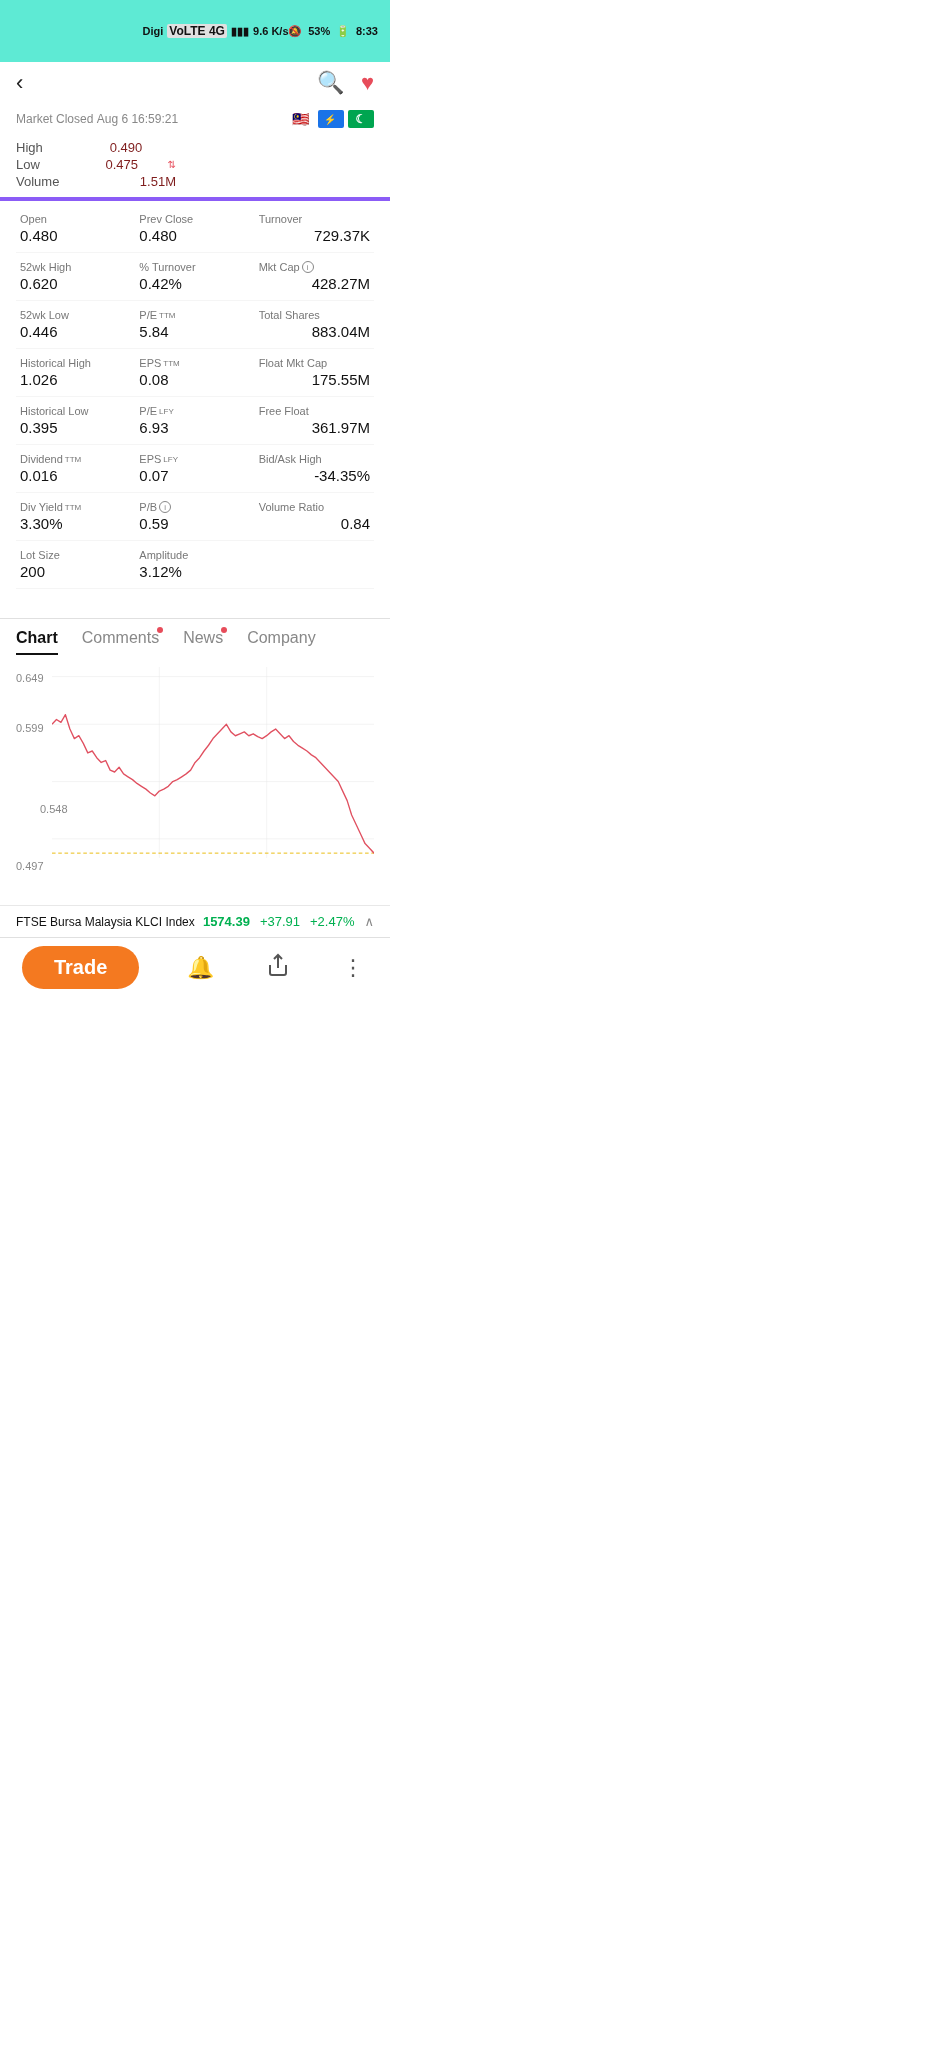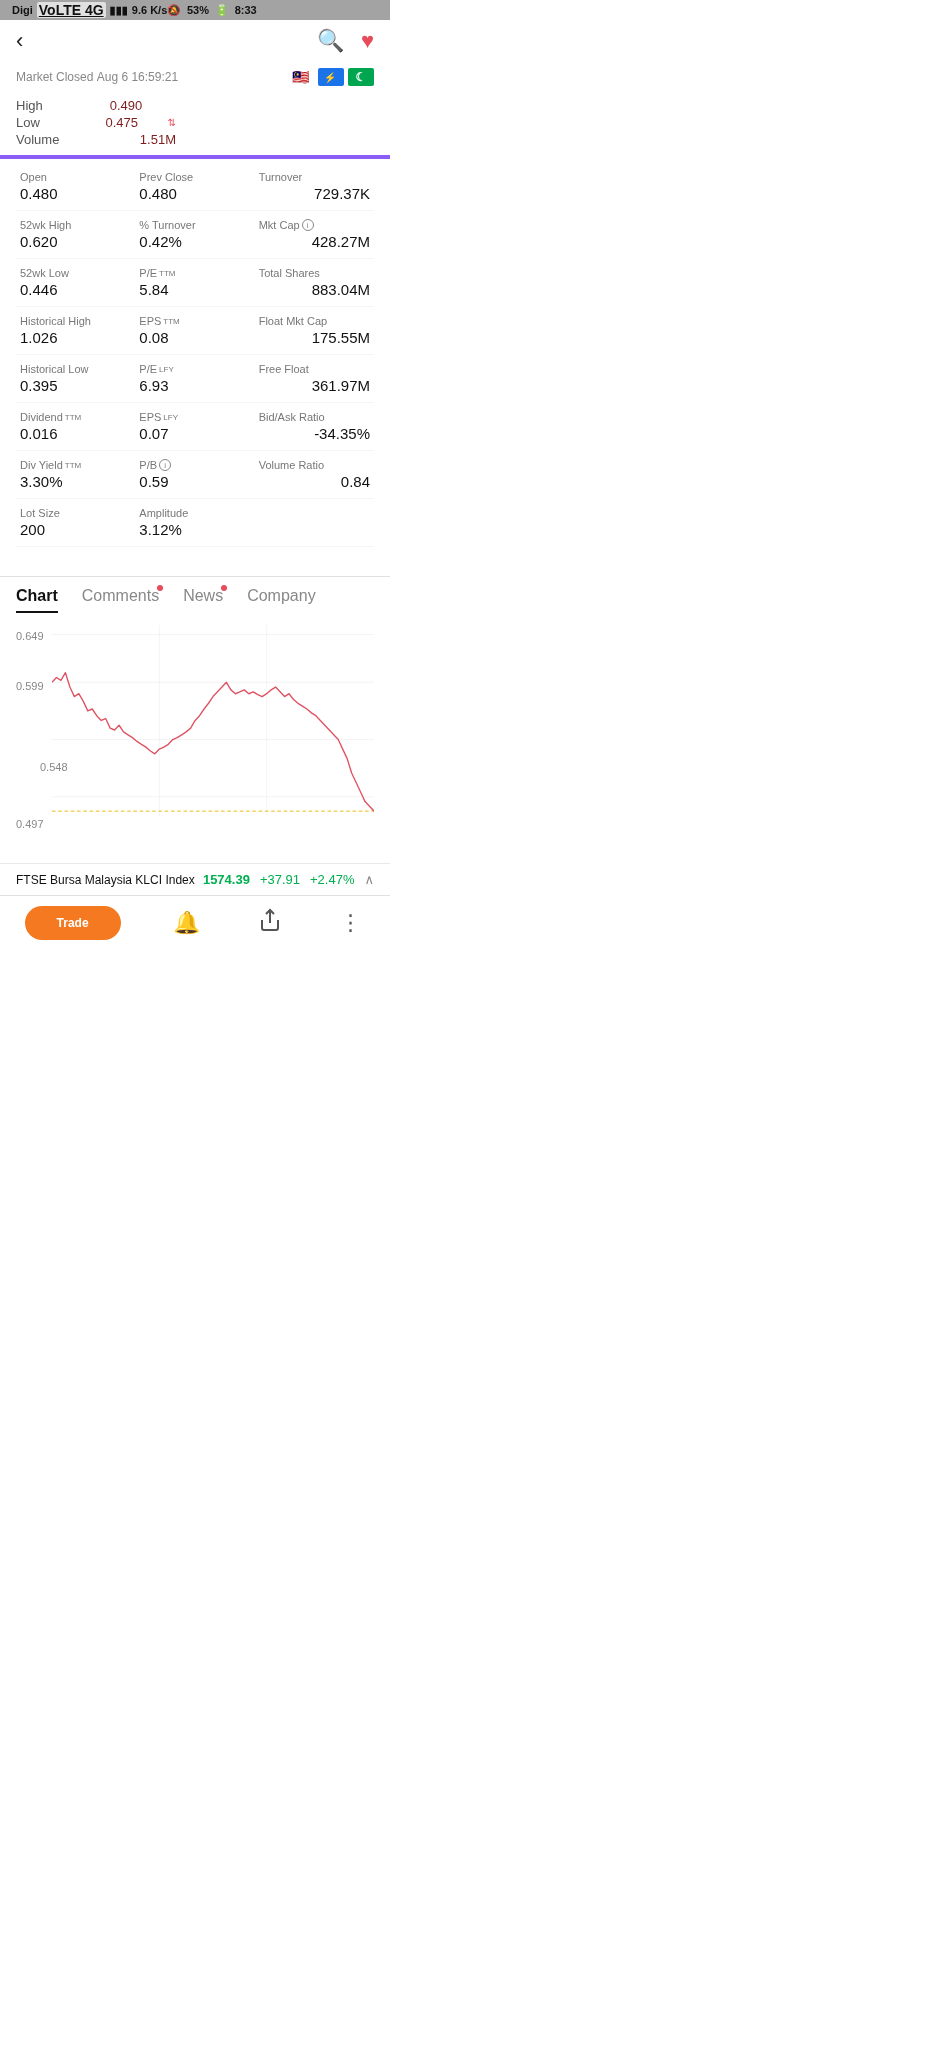--- a/index.html
+++ b/index.html
@@ -9,25 +9,25 @@
       background: #fff;
       width: 390px;
       min-height: 1064px;
       overflow-x: hidden;
       font-size: 14px;
       color: #111;
     }
 
     
     .status-bar {
-      background: #a3a3a3;
-      display: flex;
-      justify-content: flex-start;
-      align-items: center;
-      padding: 2px 12px;
+      background: #5eead4;
+      display: flex;
+      justify-content: flex-end;
+      align-items: center;
+      padding: 24px 12px;
       font-size: 11px;
       font-weight: 600;
     }
     .status-left { display: flex; align-items: center; gap: 4px; }
     .status-right { display: flex; align-items: center; gap: 6px; }
 
     
     .header-nav {
       display: flex;
       justify-content: space-between;
@@ -212,38 +212,38 @@
       display: flex;
       align-items: center;
       justify-content: space-around;
     }
     .trade-btn {
       background: #f47920;
       color: white;
       border: none;
       border-radius: 24px;
       padding: 10px 32px;
-      font-size: 12px;
+      font-size: 20px;
       font-weight: 600;
       cursor: pointer;
     }
     .bottom-icon {
       font-size: 22px;
       color: #555;
       cursor: pointer;
       padding: 4px;
     }
   </style>
 </head>
 <body>
 
 <div class="status-bar">
   <div class="status-left">
     <span>Digi</span>
-    <span style="font-size:14px;background:#e0e0e0;border-radius:2px;padding:0 2px;text-decoration:underline;">VoLTE 4G</span>
+    <span style="font-size:12px;background:#e0e0e0;border-radius:2px;padding:0 2px;">VoLTE 4G</span>
     <span>▮▮▮</span>
     <span>9.6 K/s</span>
   </div>
   <div class="status-right">
     <span>🔕</span>
     <span>53%</span>
     <span>🔋</span>
     <span>8:33</span>
   </div>
 </div>
@@ -375,21 +375,21 @@
     <div class="data-value">0.016</div>
   </div>
   <div class="data-cell">
     <div class="data-label">
       <span>EPS</span>
         <span class="superscript">LFY</span>
     </div>
     <div class="data-value">0.07</div>
   </div>
   <div class="data-cell right-align">
-    <div class="data-label">Bid/Ask Ratio</div>
+    <div class="data-label">Bid/Ask High</div>
     <div class="data-value">-34.35%</div>
   </div>
 
   <div class="data-cell">
     <div class="data-label">
       <span>Div Yield</span>
         <span class="superscript">TTM</span>
     </div>
     <div class="data-value">3.30%</div>
   </div>

